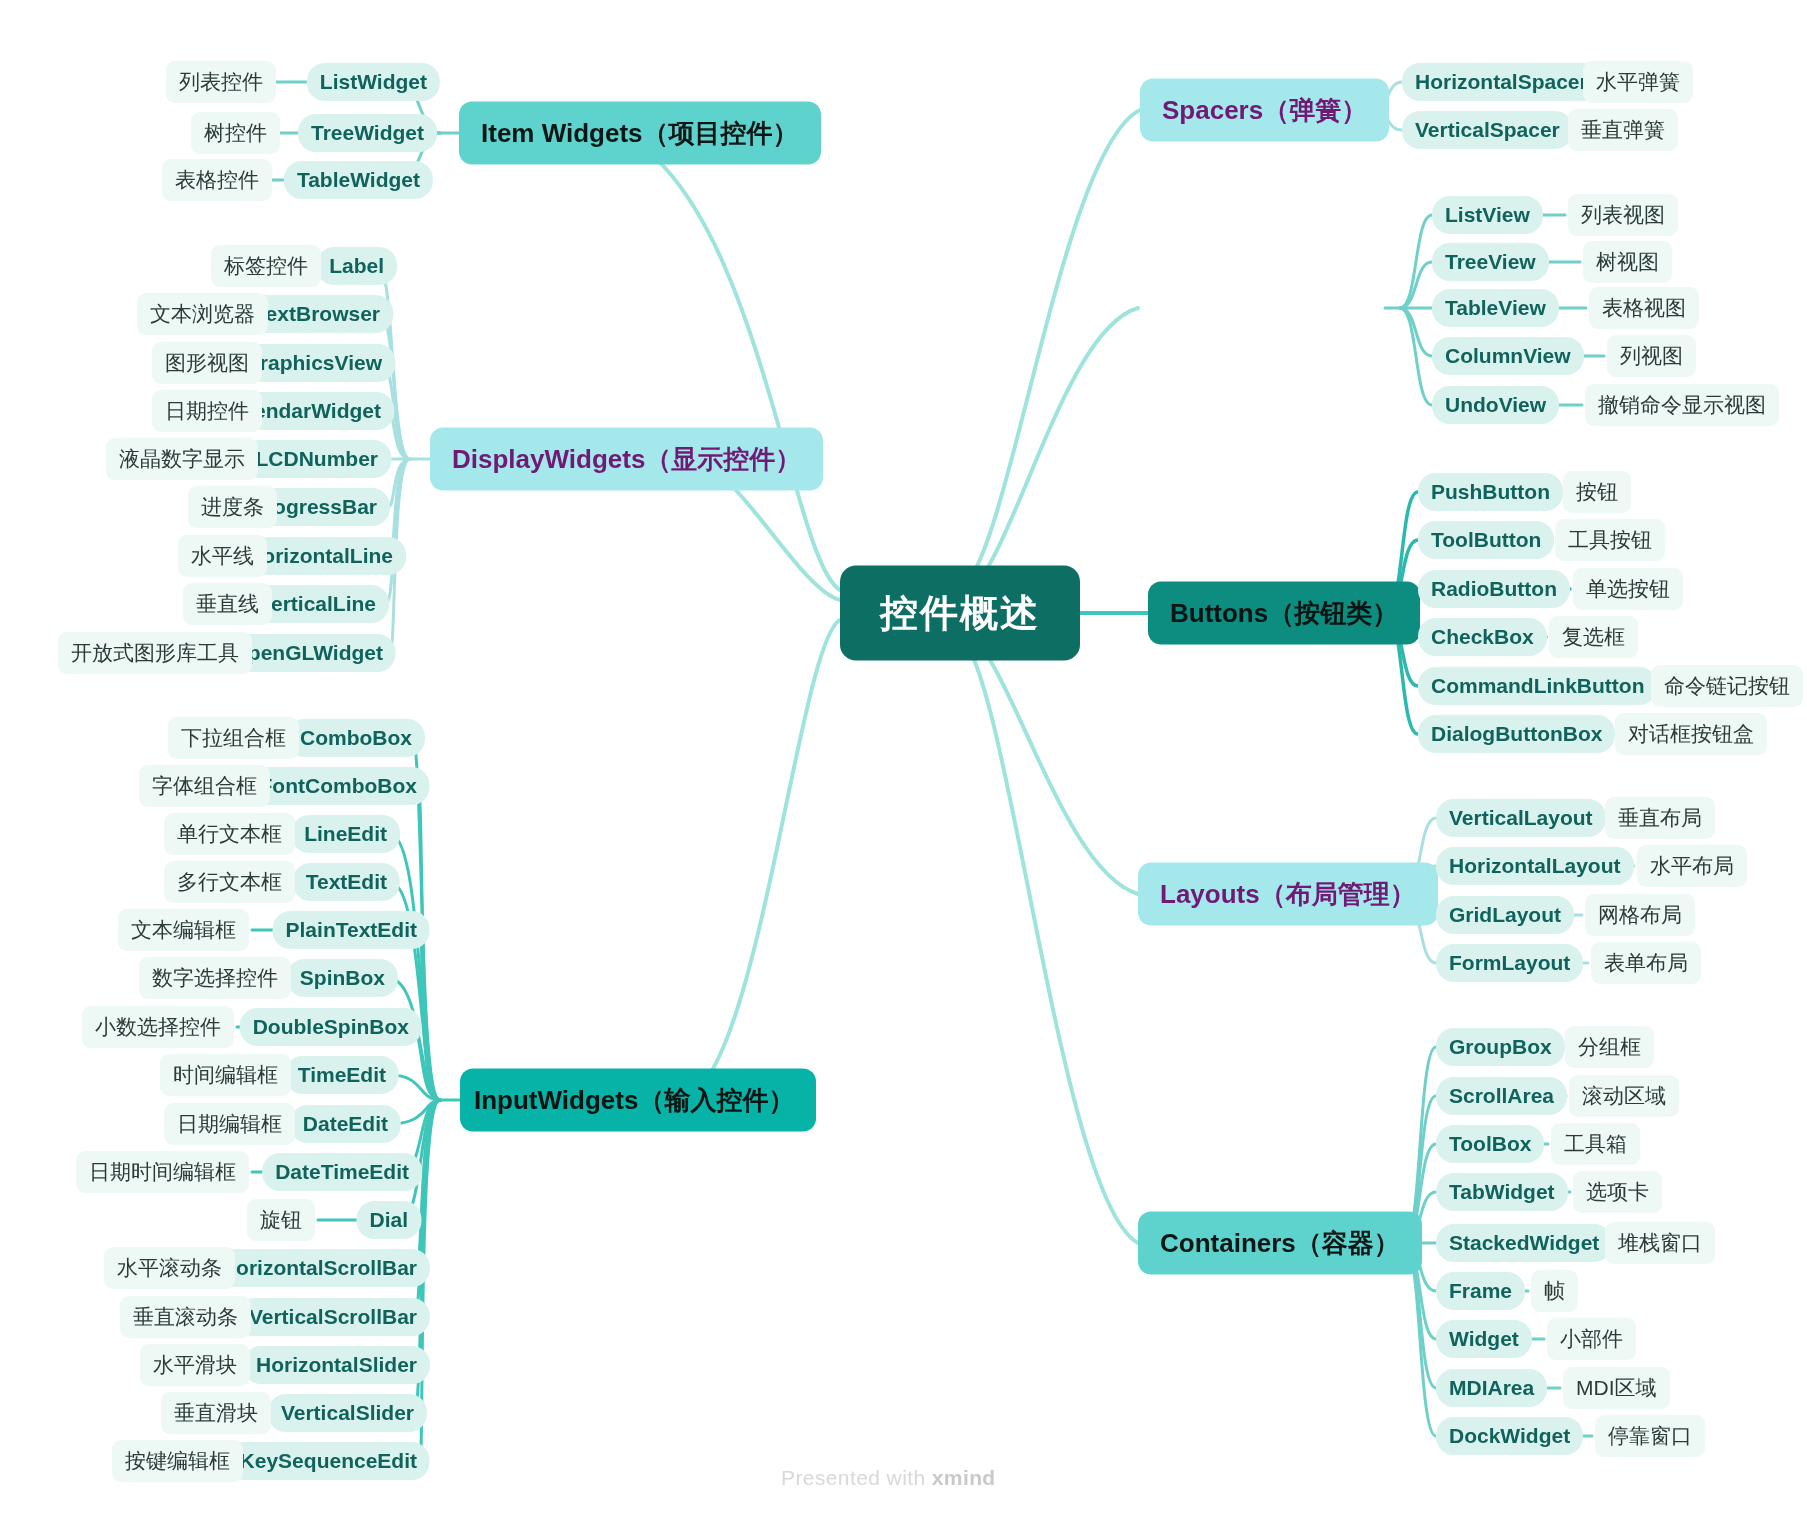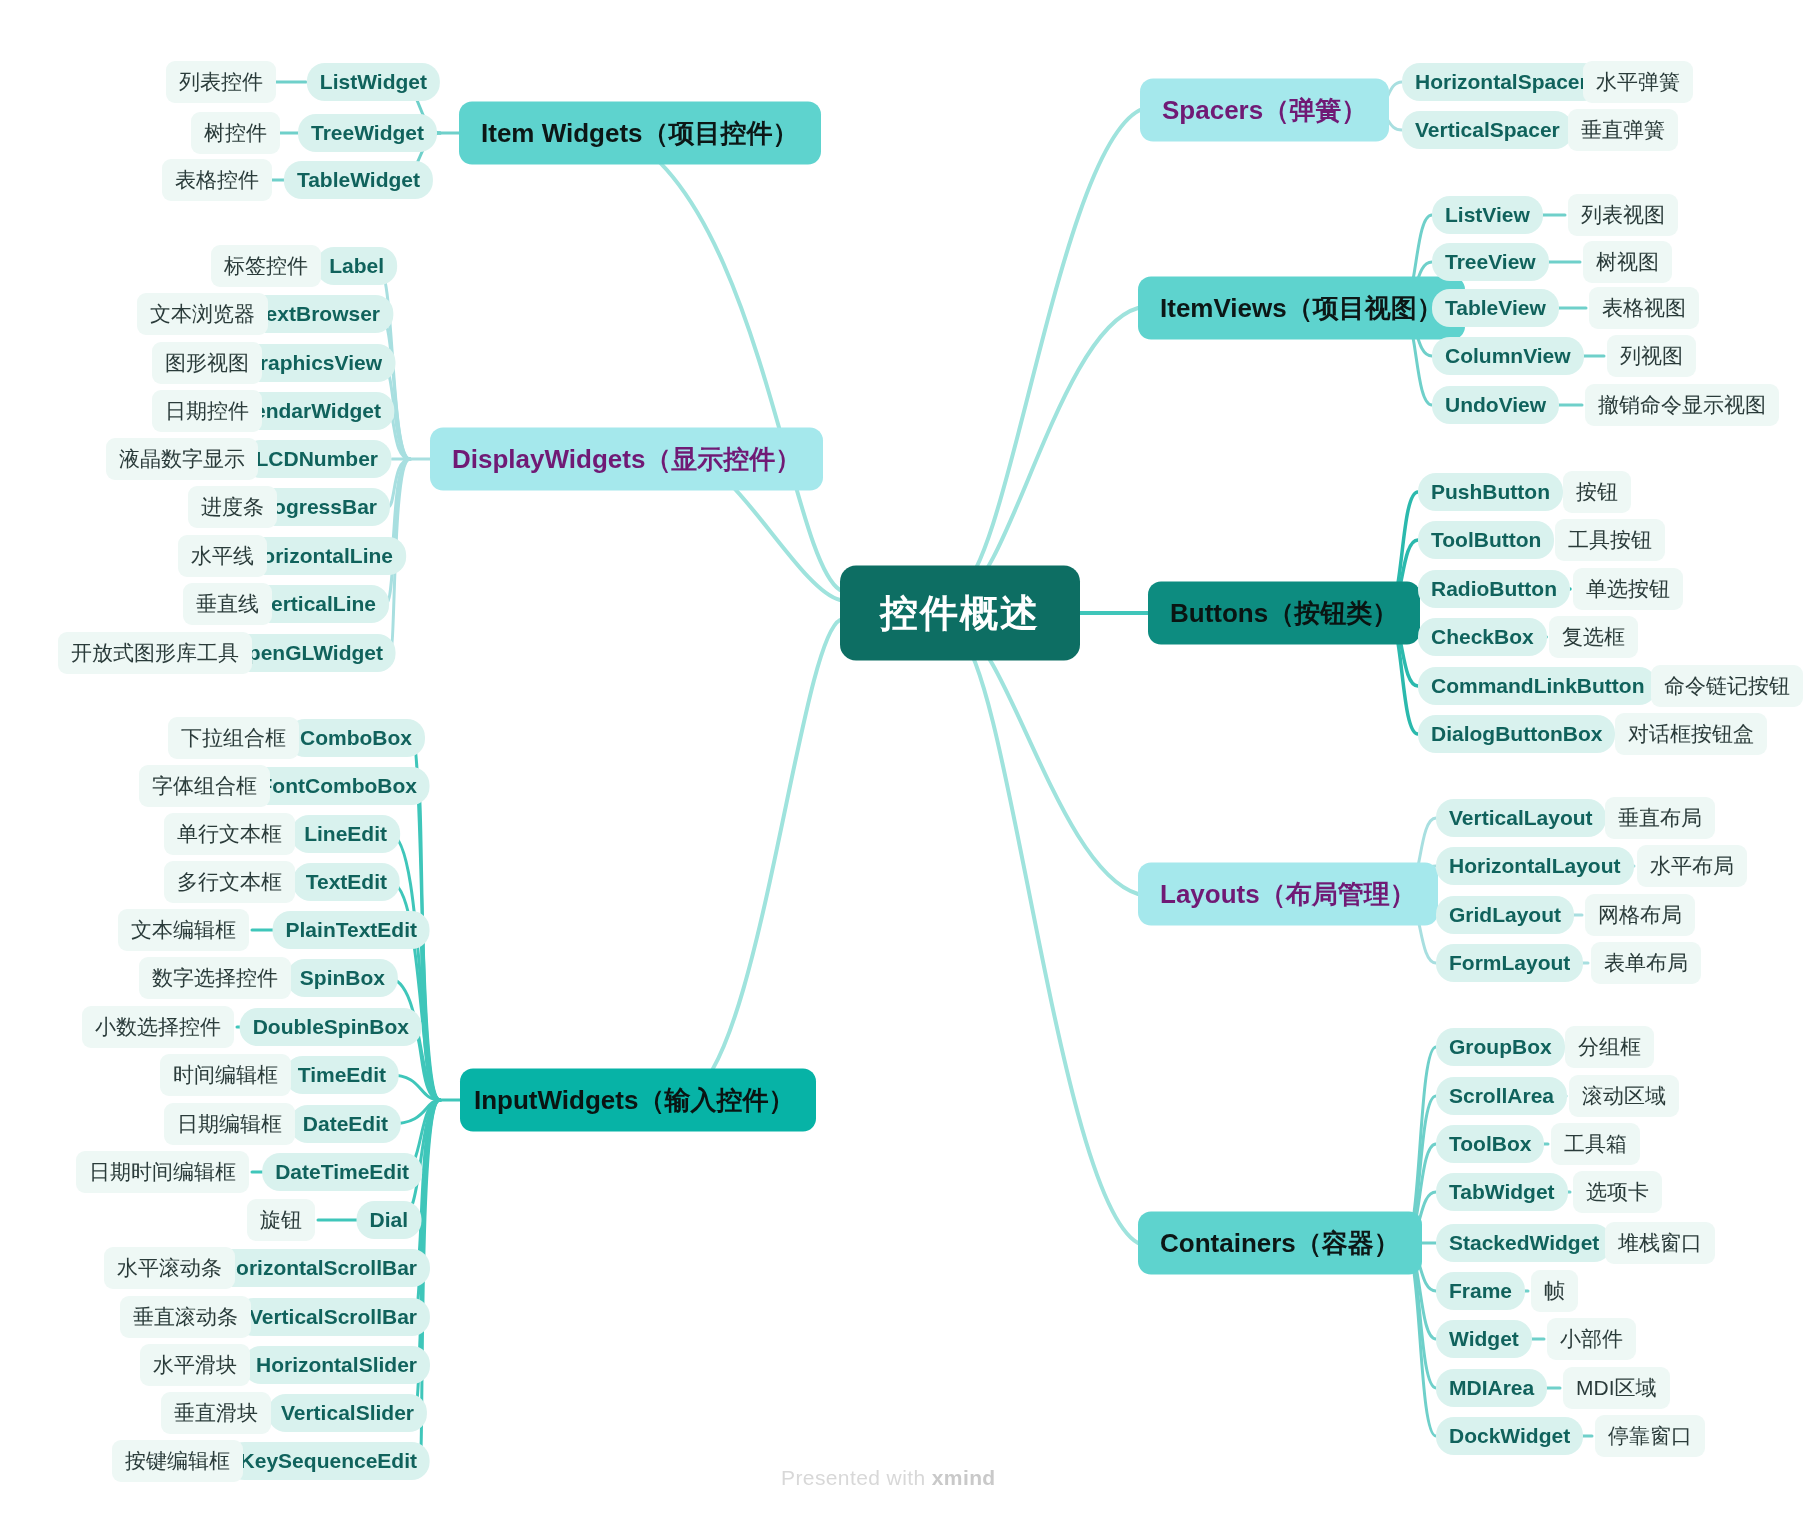--- a/index.html
+++ b/index.html
@@ -286,21 +286,20 @@
   <div class="node lvl3 anchor-right" style="left:271px;top:1413px;">垂直滑块</div>
   <div class="node lvl2 anchor-right" style="left:430px;top:1461px;">KeySequenceEdit</div>
   <div class="node lvl3 anchor-right" style="left:243px;top:1461px;">按键编辑框</div>
 
   <div class="node branch t-light" style="left:1140px;top:110px;">Spacers（弹簧）</div>
   <div class="node lvl2" style="left:1402px;top:82px;">HorizontalSpacer</div>
   <div class="node lvl3" style="left:1583px;top:82px;">水平弹簧</div>
   <div class="node lvl2" style="left:1402px;top:130px;">VerticalSpacer</div>
   <div class="node lvl3" style="left:1568px;top:130px;">垂直弹簧</div>
 
-  <div class="node branch t-mid" style="left:1138px;top:308px;">ItemViews（项目视图）</div>
   <div class="node lvl2" style="left:1432px;top:215px;">ListView</div>
   <div class="node lvl3" style="left:1568px;top:215px;">列表视图</div>
   <div class="node lvl2" style="left:1432px;top:262px;">TreeView</div>
   <div class="node lvl3" style="left:1583px;top:262px;">树视图</div>
   <div class="node lvl2" style="left:1432px;top:308px;">TableView</div>
   <div class="node lvl3" style="left:1589px;top:308px;">表格视图</div>
   <div class="node lvl2" style="left:1432px;top:356px;">ColumnView</div>
   <div class="node lvl3" style="left:1607px;top:356px;">列视图</div>
   <div class="node lvl2" style="left:1432px;top:405px;">UndoView</div>
   <div class="node lvl3" style="left:1585px;top:405px;">撤销命令显示视图</div>

